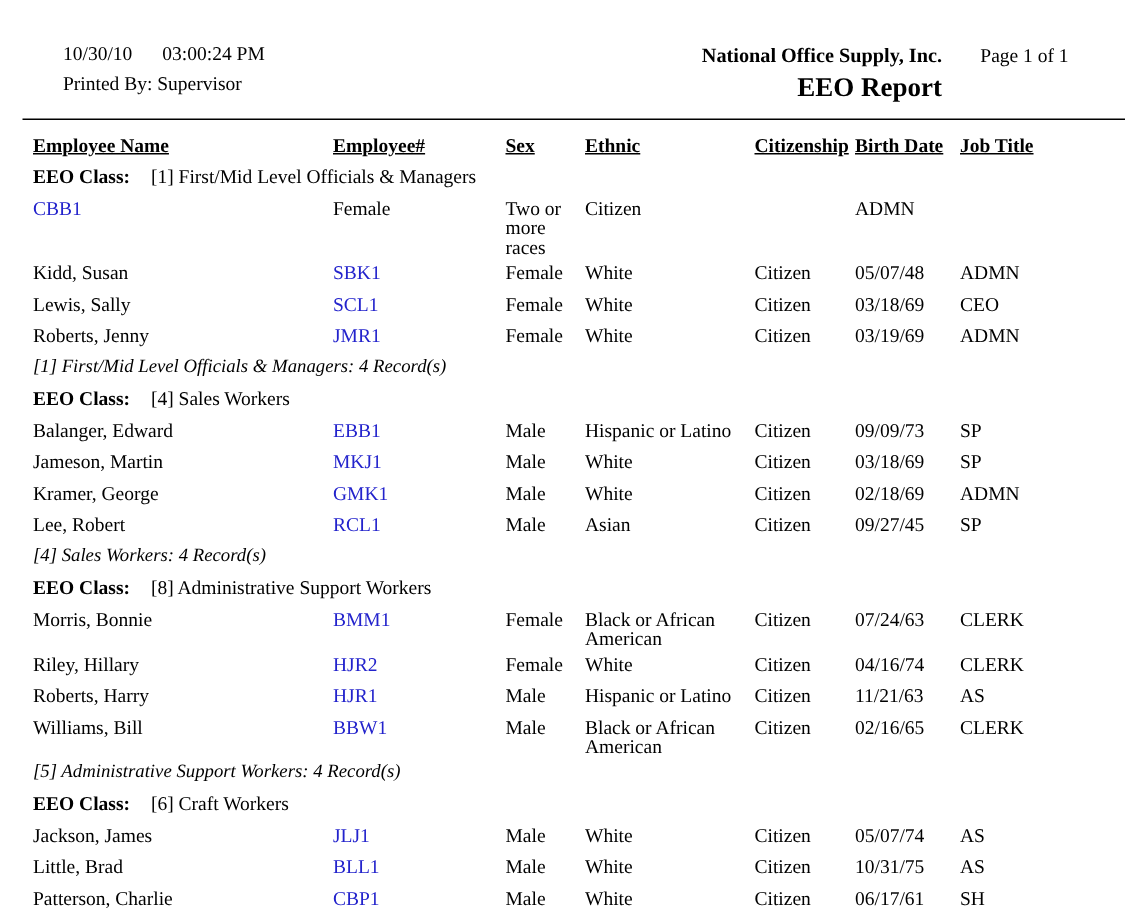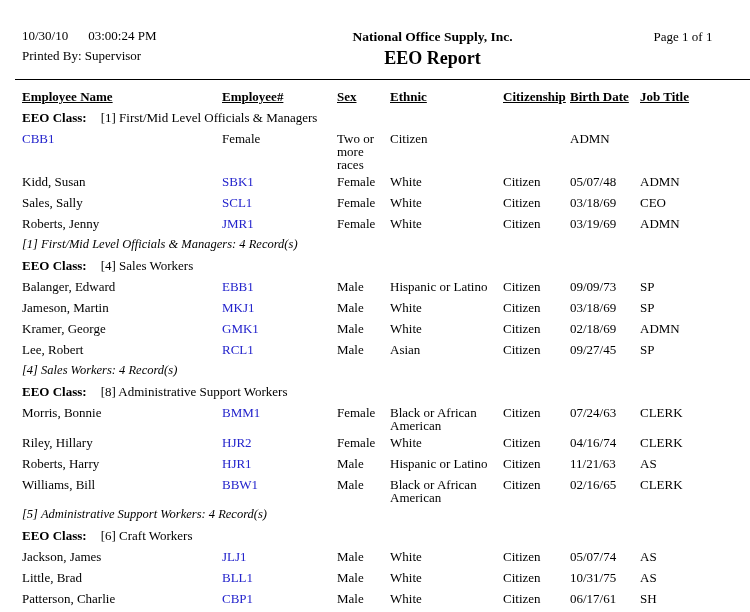--- a/index.html
+++ b/index.html
@@ -1,25 +1,25 @@
 <!DOCTYPE html>
 <html style="--link-blue: #2323cc;"><head>
 <meta charset="utf-8">
 <style>
   html,body{margin:0;padding:0;background:#fff;}
   body{width:750px;height:612px;overflow:hidden;
        font-family:"Liberation Serif","DejaVu Serif",serif;color:#000;}
   .page{padding:28px 12px 0 22px;box-sizing:border-box;width:750px;}
 
   
-  .hdr{display:grid;grid-template-columns:215px 1fr 110px;align-items:start;}
+  .hdr{display:grid;grid-template-columns:215px 1fr 110px;align-items:start;margin-left:20px;}
   .hdr-left .line1{font-size:13px;}
   .hdr-left .time{margin-left:20px;}
   .hdr-left .line2{font-size:13px;margin-top:4px;}
-  .hdr-center{text-align:center;}
+  .hdr-center{text-align:right;}
   .company{font-weight:bold;font-size:13.5px;padding-top:1px;}
   .report-title{font-weight:bold;font-size:18px;margin-top:3px;}
   .hdr-right{text-align:center;font-size:13px;padding-top:1px;}
 
   .rule{border:none;border-top:1px solid #000;margin:10px 0 0 -7px;width:735px;}
 
   
   .r{display:grid;grid-template-columns:200px 115px 53px 113px 67px 70px 1fr;
      min-height:17px;line-height:13px;padding-top:4px;align-items:start;
      font-size:13px;}
@@ -85,21 +85,21 @@
     <span class="cell">Kidd, Susan</span>
     <span class="cell"><span class="lnk">SBK1</span></span>
     <span class="cell">Female</span>
     <span class="cell">White</span>
     <span class="cell">Citizen</span>
     <span class="cell">05/07/48</span>
     <span class="cell">ADMN</span>
   </div>
 
   <div class="r">
-    <span class="cell">Sales, Sally</span>
+    <span class="cell">Lewis, Sally</span>
     <span class="cell"><span class="lnk">SCL1</span></span>
     <span class="cell">Female</span>
     <span class="cell">White</span>
     <span class="cell">Citizen</span>
     <span class="cell">03/18/69</span>
     <span class="cell">CEO</span>
   </div>
 
   <div class="r">
     <span class="cell">Roberts, Jenny</span>

